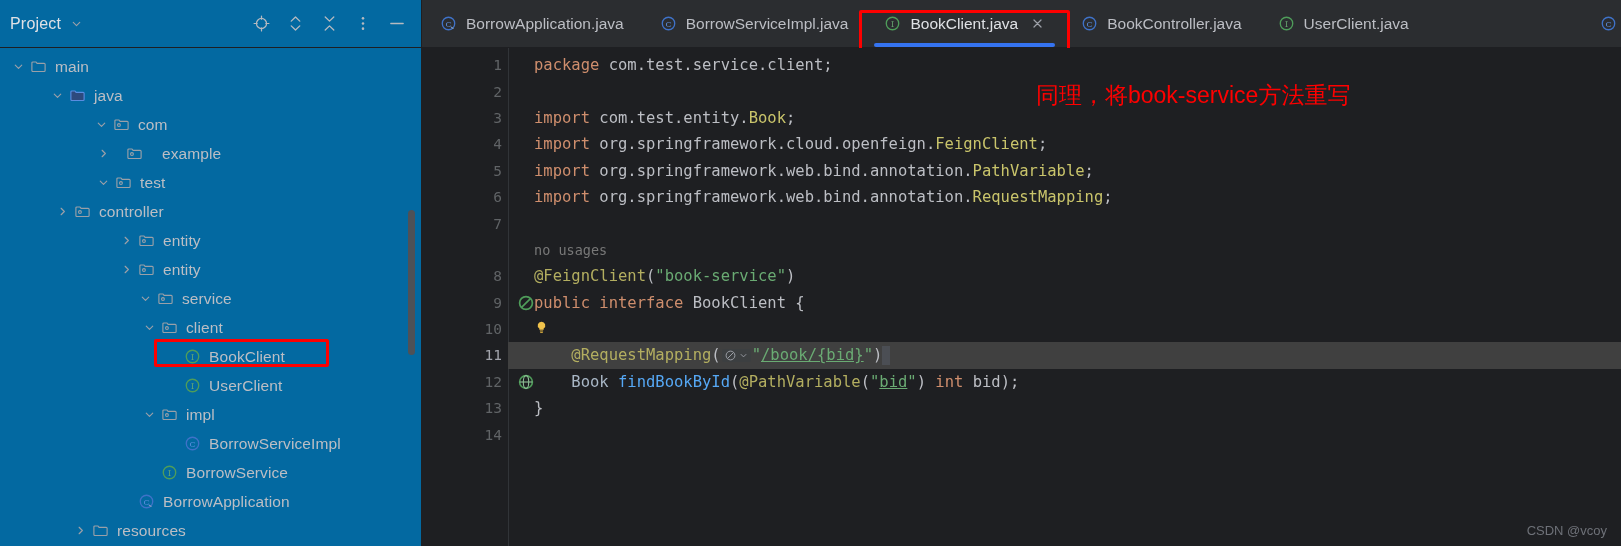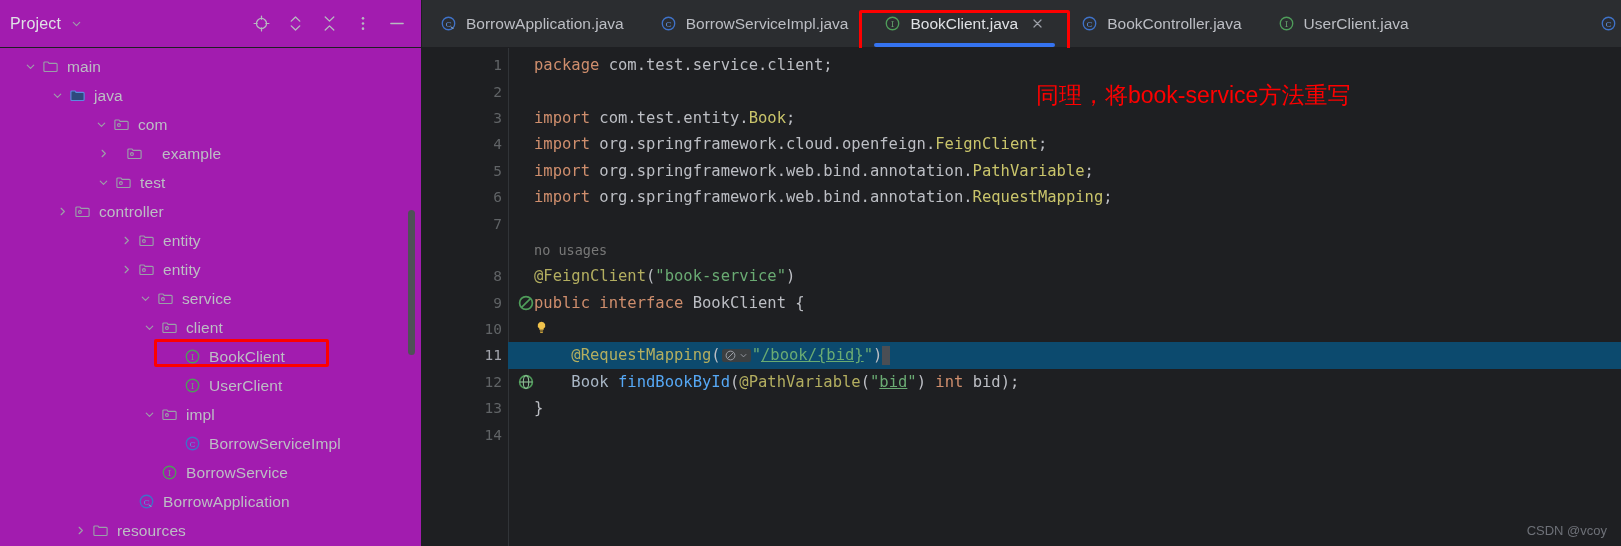--- a/index.html
+++ b/index.html
@@ -7,21 +7,21 @@
     width: 1621px; height: 546px;
     background: #2b2d30;
     font-family: "Liberation Sans", sans-serif;
     overflow: hidden;
   }
   .app { display: flex; width: 1621px; height: 546px; }
 
   
   .sidebar {
     width: 422px; height: 546px;
-    background: #a21caf;
+    background: #0369a1;
     border-right: 1px solid #1e1f22;
     display: flex; flex-direction: column;
     position: relative;
   }
   .sb-header {
     height: 48px; flex: 0 0 48px;
     display: flex; align-items: center;
     padding: 0 14px 0 10px;
     border-bottom: 1px solid #1e1f22;
   }
@@ -101,21 +101,21 @@
   .gutter-icon { position: absolute; right: -28px; width: 20px; height: 20px; display: flex; align-items: center; justify-content: center; }
 
   .code {
     flex: 1 1 auto; position: relative; padding-top: 4px;
     font-family: "DejaVu Sans Mono", monospace; font-size: 15.5px;
   }
   .cline {
     height: 26.4px; display: flex; align-items: center;
     padding-left: 26px; white-space: pre; position: relative;
   }
-  .cline.current { background: #0c4a6e; }
+  .cline.current { background: #404040; }
   .code-vsep { position: absolute; left: 0; top: 0; bottom: 0; width: 1px; background: #313438; }
 
   .kw   { color: #cf8e6d; }
   .id   { color: #bcbec4; }
   .cls  { color: #c9c46b; }
   .anno { color: #b3ae60; }
   .str  { color: #6aab73; }
   .mth  { color: #56a8f5; }
   .type { color: #a9b7c6; }
   .punc { color: #bcbec4; }
@@ -184,21 +184,21 @@
         </span>
         <span class="sb-tool">
           <svg width="18" height="19" viewBox="0 0 18 20">
               <path d="M2.5 10h13" stroke="#b7bac0" stroke-width="1.4" stroke-linecap="round"></path>
             </svg>
         </span>
       </div>
     </div>
 
     <div class="tree" id="tree">
-        <div class="row" style="padding-left: 20px;">
+        <div class="row" style="padding-left: 8px;">
           <span class="arrow">
             <svg width="13" height="13" viewBox="0 0 16 16">
               <path d="M4 6.3l4 4 4-4" stroke="#9da0a8" stroke-width="1.4" fill="none" stroke-linecap="round" stroke-linejoin="round"></path>
             </svg>
           </span>
           <span class="ico">
             <svg width="17" height="17" viewBox="0 0 18 18">
               <path d="M2 5.2a1 1 0 011-1h3.3l1.2 1.5H15a1 1 0 011 1v6.6a1 1 0 01-1 1H3a1 1 0 01-1-1z" fill="none" stroke="#9aa0a8" stroke-width="1.2"></path>
             </svg>
           </span>

